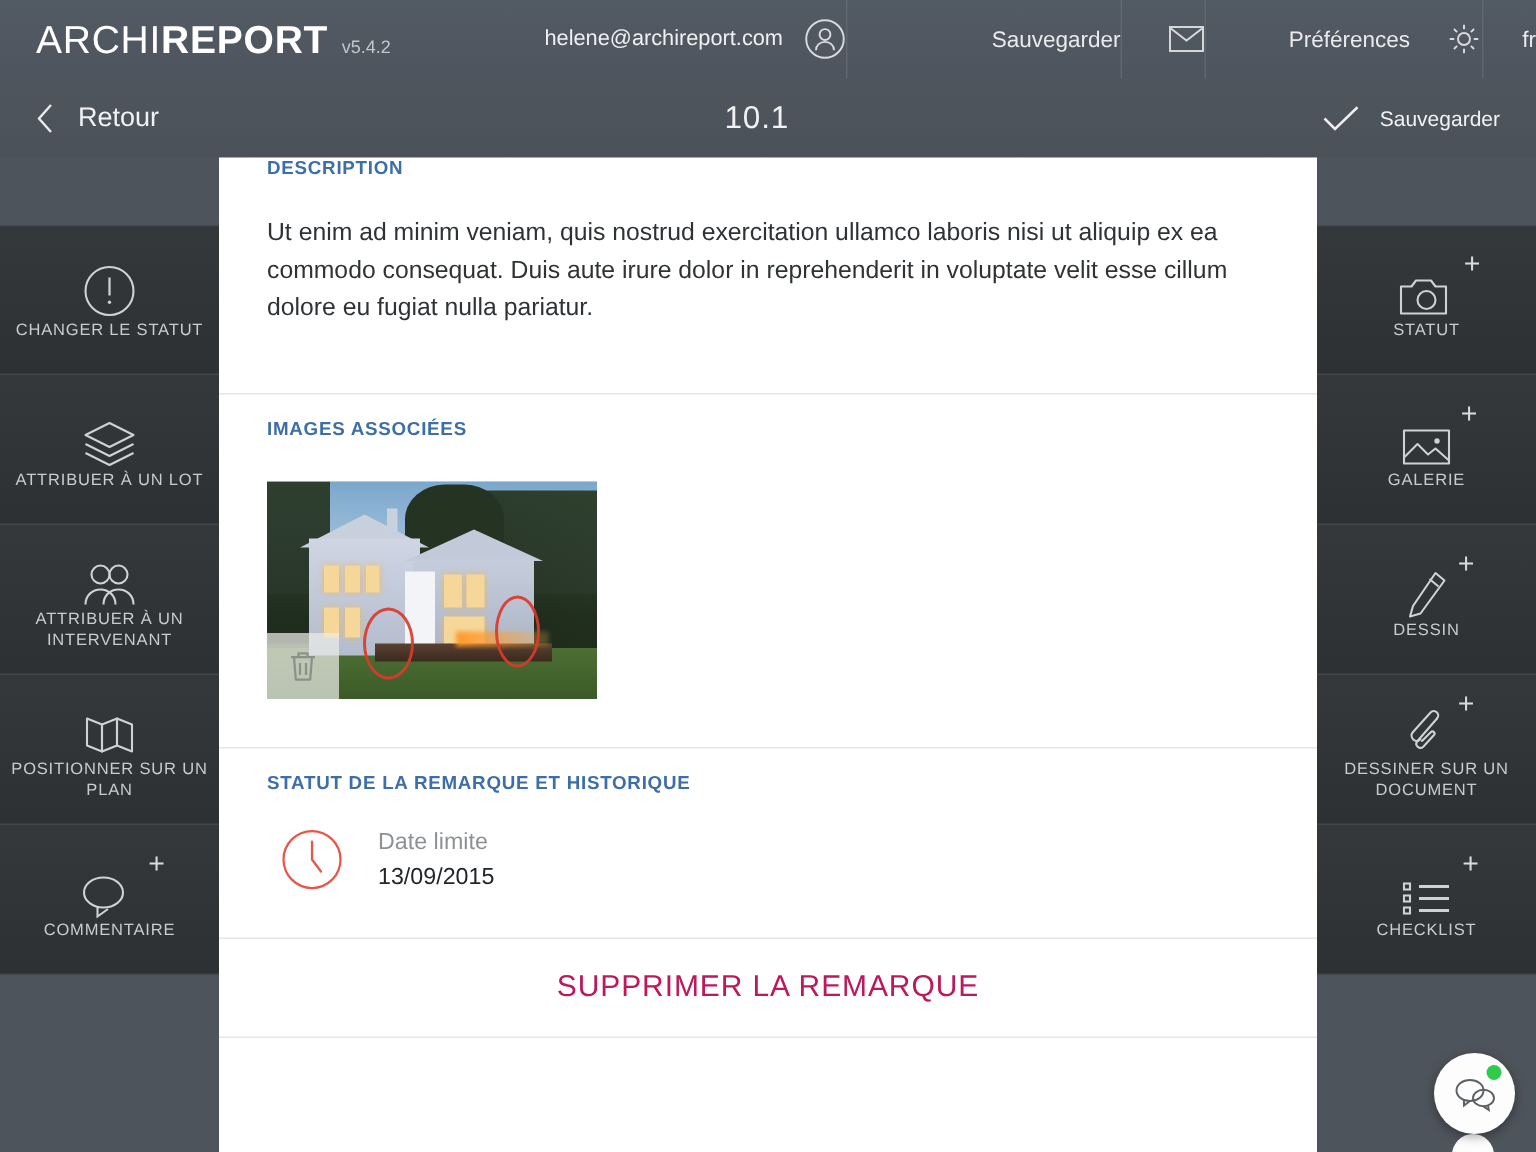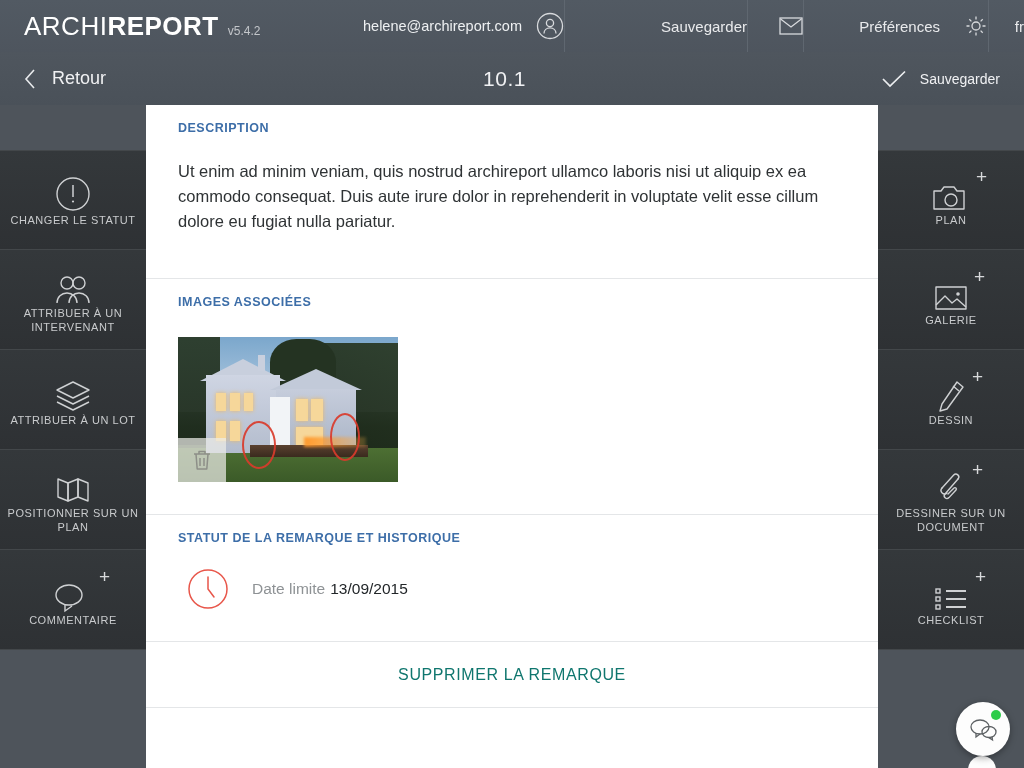--- a/index.html
+++ b/index.html
@@ -117,21 +117,21 @@
     background: #ffffff;
     overflow: hidden;
   }
   .sec { padding: 0 32px; }
   .sec-title {
     color: #3d6ea8; font-size: 12.5px; font-weight: 700;
     letter-spacing: .5px;
   }
   .divider { height: 1px; background: #e4e6e8; }
 
-  .desc-sec { padding-top: 16px; padding-bottom: 0; }
+  .desc-sec { padding-bottom: 0; }
   .desc-body {
     margin-top: 24px;
     font-size: 16.5px; line-height: 25px;
     color: #2f3335; font-weight: 400;
   }
   .desc-spacer { height: 44px; }
 
   .img-sec { padding-top: 16px; }
   .thumb-wrap { margin-top: 28px; position: relative; width: 220px; height: 145px; }
   .thumb {
@@ -176,30 +176,30 @@
   .trash-ov {
     position: absolute; left: 0; bottom: 0;
     width: 48px; height: 44px;
     background: rgba(236,236,232,.72);
     display: flex; align-items: center; justify-content: center;
   }
   .img-spacer { height: 32px; }
 
   .hist-sec { padding-top: 16px; }
   .hist-row { margin-top: 22px; display: flex; align-items: center; gap: 22px; padding-left: 8px; }
-  .hist-text { display: flex; gap: 5px; }
+  .hist-text { display: flex; flex-direction: column; gap: 5px; }
   .hist-label { font-size: 15.5px; color: #8e9295; font-weight: 400; }
   .hist-value { font-size: 15.5px; color: #222629; font-weight: 400; }
   .hist-spacer { height: 30px; }
 
   .del-sec {
     height: 65px; display: flex; align-items: center; justify-content: center;
   }
   .del-text {
-    color: #0f766e; font-size: 16px; letter-spacing: .6px; font-weight: 400;
+    color: #be185d; font-size: 20px; letter-spacing: .6px; font-weight: 400;
   }
 
   
   .chat {
     position: absolute; right: 14px; bottom: 12px;
     width: 54px; height: 54px; border-radius: 50%;
     background: #fdfdfd;
     box-shadow: 0 2px 7px rgba(0,0,0,.35);
     display: flex; align-items: center; justify-content: center;
   }
@@ -301,47 +301,47 @@
             <circle cx="19" cy="19" r="16" fill="none" stroke="#cfd1d3" stroke-width="1.4"></circle>
             <path d="M19 10v12" stroke="#cfd1d3" stroke-width="1.5"></path>
             <circle cx="19" cy="26.5" r="1.1" fill="#cfd1d3"></circle>
           </svg>
         </div>
         <div class="side-label">CHANGER LE STATUT</div>
       </div>
 
       <div class="side-btn">
         <div class="side-icon">
+          <svg width="40" height="34" viewBox="0 0 40 34">
+            <g fill="none" stroke="#cfd1d3" stroke-width="1.4" stroke-linejoin="round">
+              <path d="M20 3 36 11 20 19 4 11z"></path>
+              <path d="M4 17l16 8 16-8"></path>
+              <path d="M4 23l16 8 16-8"></path>
+            </g>
+          </svg>
+        </div>
+        <div class="side-label">ATTRIBUER À UN LOT</div>
+      </div>
+
+      <div class="side-btn">
+        <div class="side-icon">
           <svg width="40" height="32" viewBox="0 0 40 32">
             <g fill="none" stroke="#cfd1d3" stroke-width="1.4">
               <circle cx="14" cy="9" r="6"></circle>
               <circle cx="26" cy="9" r="6"></circle>
               <path d="M4 29c0-6 4.5-10 10-10s10 4 10 10"></path>
               <path d="M16 29c0-6 4.5-10 10-10s10 4 10 10"></path>
             </g>
           </svg>
         </div>
         <div class="side-label">ATTRIBUER À UN INTERVENANT</div>
       </div>
 
       <div class="side-btn">
         <div class="side-icon">
-          <svg width="40" height="34" viewBox="0 0 40 34">
-            <g fill="none" stroke="#cfd1d3" stroke-width="1.4" stroke-linejoin="round">
-              <path d="M20 3 36 11 20 19 4 11z"></path>
-              <path d="M4 17l16 8 16-8"></path>
-              <path d="M4 23l16 8 16-8"></path>
-            </g>
-          </svg>
-        </div>
-        <div class="side-label">ATTRIBUER À UN LOT</div>
-      </div>
-
-      <div class="side-btn">
-        <div class="side-icon">
           <svg width="36" height="32" viewBox="0 0 36 32">
             <g fill="none" stroke="#cfd1d3" stroke-width="1.4" stroke-linejoin="round">
               <path d="M3 5l10 4v18L3 23z"></path>
               <path d="M13 9l10-4v18l-10 4z"></path>
               <path d="M23 5l10 4v18l-10-4z"></path>
             </g>
           </svg>
         </div>
         <div class="side-label">POSITIONNER SUR UN PLAN</div>
       </div>
@@ -370,21 +370,21 @@
       <div class="side-btn">
         <div class="side-icon">
           <svg width="40" height="30" viewBox="0 0 40 30">
             <g fill="none" stroke="#cfd1d3" stroke-width="1.4" stroke-linejoin="round">
               <path d="M3 8h7l3-4h10l3 4h7v18H3z"></path>
               <circle cx="20" cy="17" r="6"></circle>
             </g>
           </svg>
           <span class="plus">+</span>
         </div>
-        <div class="side-label">PLAN</div>
+        <div class="side-label">STATUT</div>
       </div>
 
       <div class="side-btn">
         <div class="side-icon">
           <svg width="36" height="30" viewBox="0 0 36 30">
             <g fill="none" stroke="#cfd1d3" stroke-width="1.4" stroke-linejoin="round">
               <rect x="3" y="4" width="30" height="22"></rect>
               <path d="M3 22l9-9 7 7 5-4 9 8"></path>
               <circle cx="25" cy="11" r="1.8" fill="#cfd1d3" stroke="none"></circle>
             </g>
@@ -435,21 +435,21 @@
       </div>
 
     </div>
     <div class="side-fill"></div>
   </div>
 
   <div class="panel">
 
     <div class="sec desc-sec">
       <div class="sec-title">DESCRIPTION</div>
-      <div class="desc-body">Ut enim ad minim veniam, quis nostrud archireport ullamco laboris nisi ut aliquip ex ea commodo consequat. Duis aute irure dolor in reprehenderit in voluptate velit esse cillum dolore eu fugiat nulla pariatur.</div>
+      <div class="desc-body">Ut enim ad minim veniam, quis nostrud exercitation ullamco laboris nisi ut aliquip ex ea commodo consequat. Duis aute irure dolor in reprehenderit in voluptate velit esse cillum dolore eu fugiat nulla pariatur.</div>
       <div class="desc-spacer"></div>
     </div>
 
     <div class="divider"></div>
 
     <div class="sec img-sec">
       <div class="sec-title">IMAGES ASSOCIÉES</div>
 
       <div class="thumb-wrap">
         <div class="thumb">

